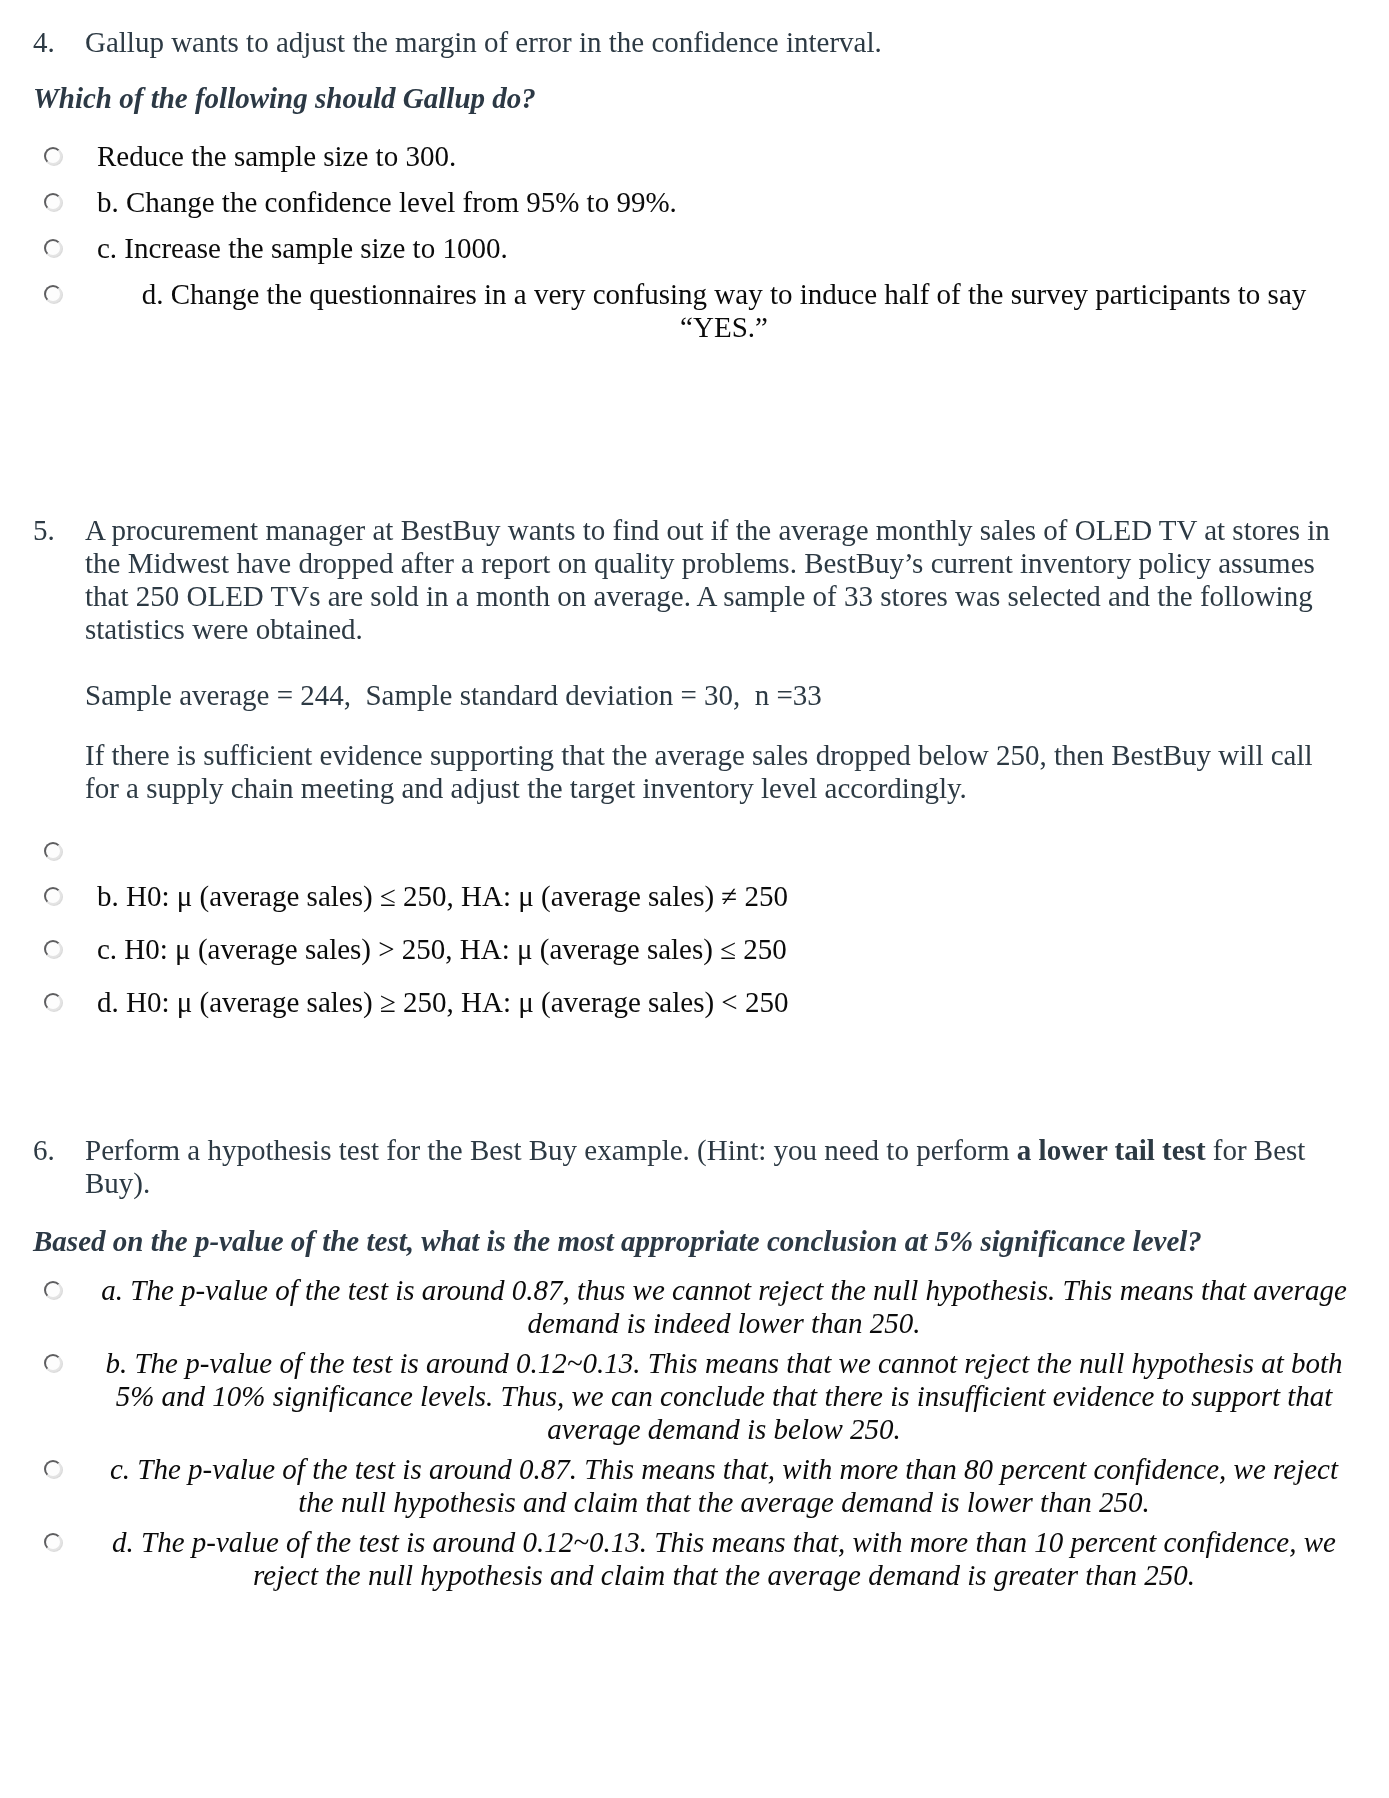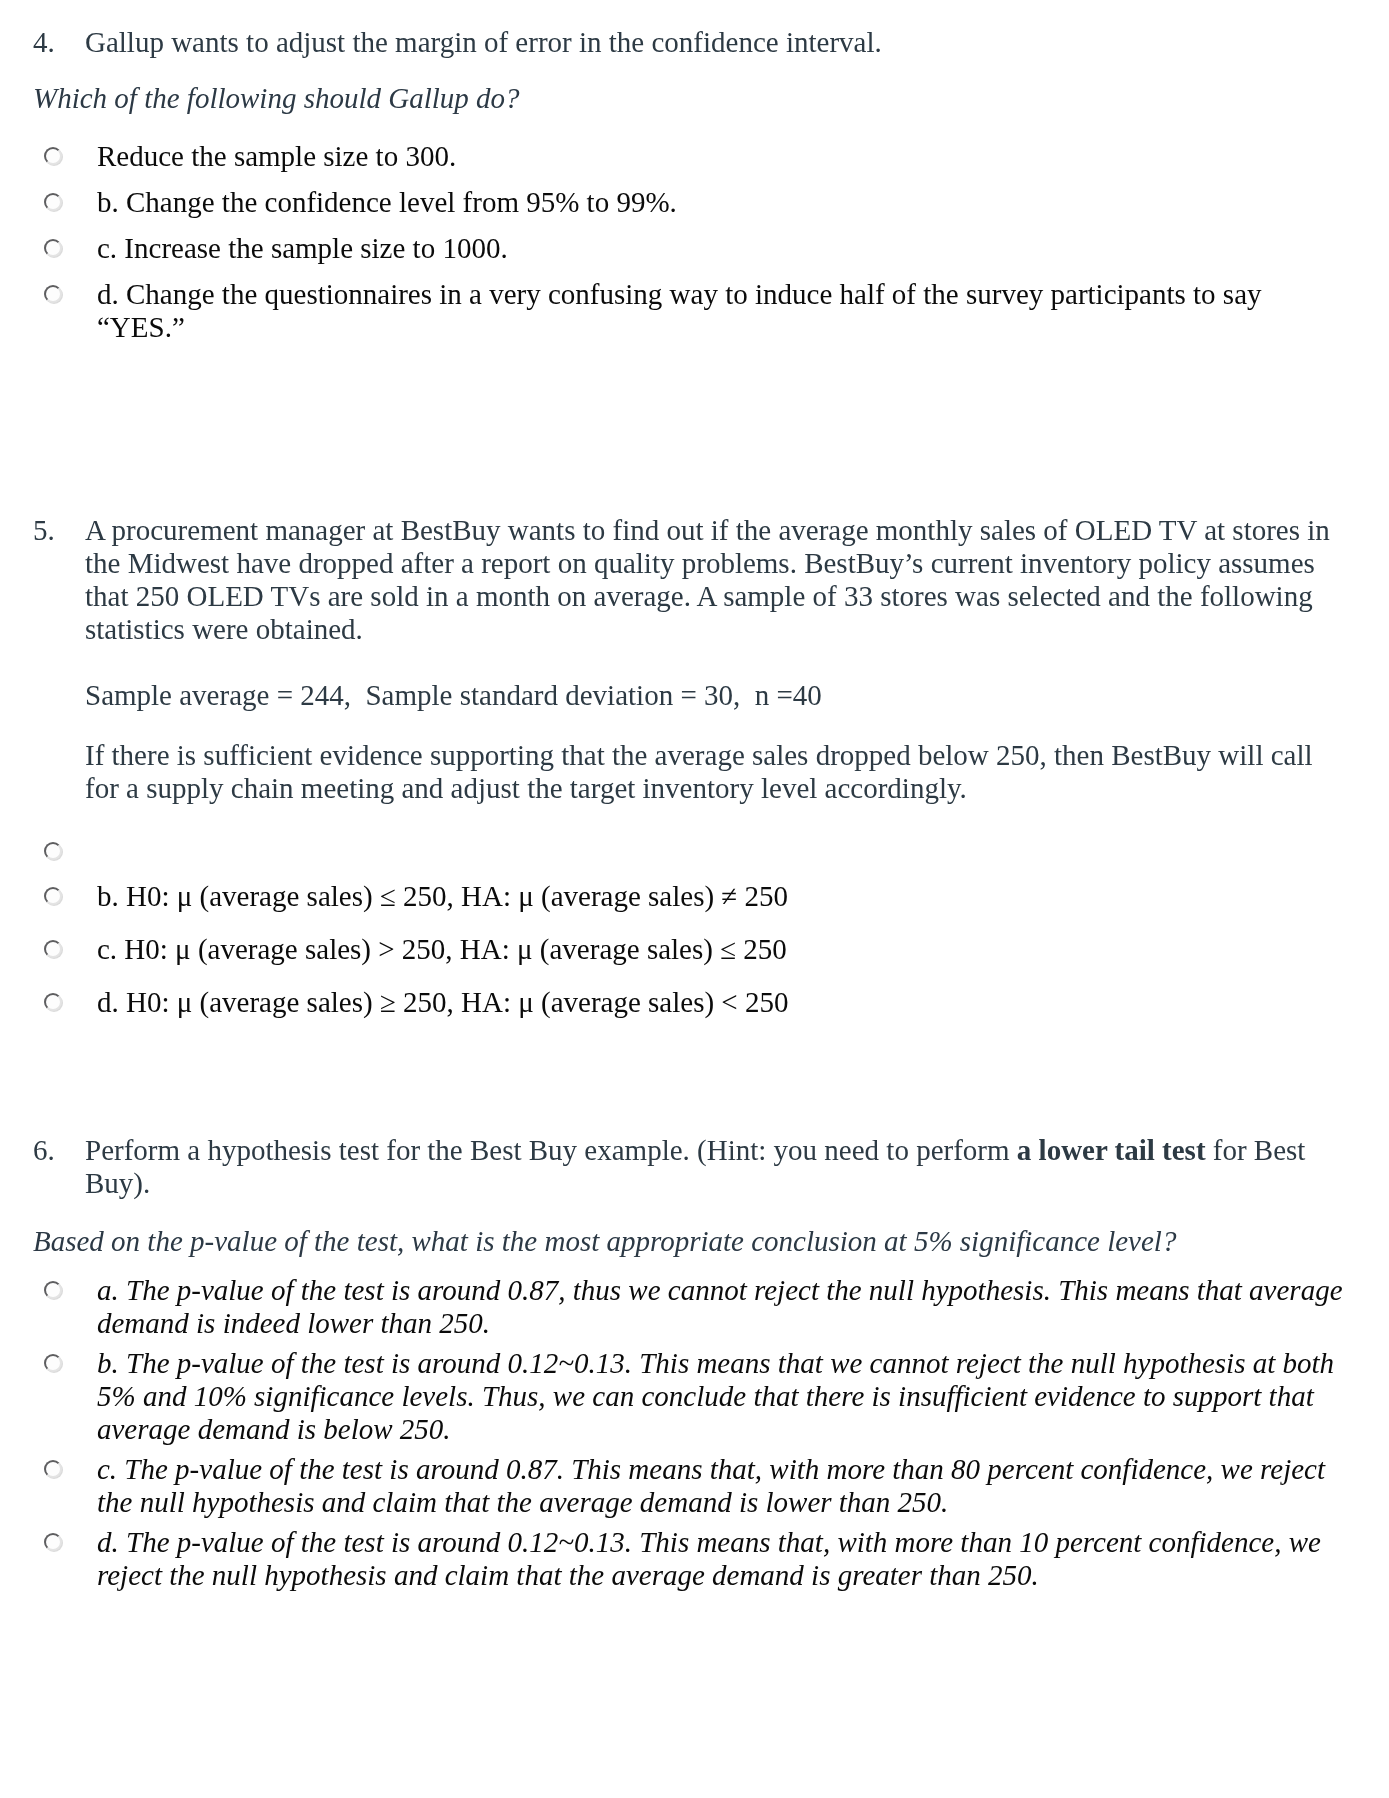--- a/index.html
+++ b/index.html
@@ -18,40 +18,40 @@
   .q-num { width:52px; flex-shrink:0; font-weight:bold; font-weight:normal; }
   .q-text { margin:0; flex:1; }
   .q-para {
     margin:0 0 0 52px; color:#2d3a44;
     font-size:29px; line-height:33px;
   }
   .stats { white-space:pre-wrap; }
   .q-sub {
     margin:0; color:#2c3945;
     font-size:29px; line-height:34px;
-    font-style:italic; font-weight:normal;
+    font-style:italic; font-weight:bold;
   }
 
   .options { margin:0; }
   .option {
     display:flex; align-items:flex-start;
     padding-left:11px; cursor:pointer;
   }
   .radio {
     width:18px; height:18px; border-radius:50%;
     box-sizing:border-box; flex-shrink:0;
     background:#fdfdfd;
     border:2px solid;
     border-color:#5e5e60 #e4e4e4 #e4e4e4 #5e5e60;
     box-shadow:1px 1px 0 rgba(190,190,190,0.55);
     margin-top:7px;
   }
   .opt-text {
     margin-left:35px; color:#0b0b0b;
-    font-size:29px; line-height:33px;
+    font-size:29px; line-height:33px;text-align:center;
   }
 
   
   .q4 .q-head { margin-bottom:22px; }
   .q4 .q-sub  { margin-bottom:25px; }
   .q4 .option { margin-bottom:13px; }
   .q4 { margin-bottom:170px; }
 
   .q5 .q-head { margin-bottom:33px; }
   .q5 .stats  { margin-bottom:27px; }
@@ -93,21 +93,21 @@
         <span class="opt-text">d. Change the questionnaires in a very confusing way to induce half of the survey participants to say “YES.”</span>
       </label>
     </div>
   </section>
 
   <section class="question q5">
     <div class="q-head">
       <span class="q-num">5.</span>
       <p class="q-text">A procurement manager at BestBuy wants to find out if the average monthly sales of OLED TV at stores in the Midwest have dropped after a report on quality problems. BestBuy’s current inventory policy assumes that 250 OLED TVs are sold in a month on average. A sample of 33 stores was selected and the following statistics were obtained.</p>
     </div>
-    <p class="q-para stats">Sample average = 244,  Sample standard deviation = 30,  n =40</p>
+    <p class="q-para stats">Sample average = 244,  Sample standard deviation = 30,  n =33</p>
     <p class="q-para followup">If there is sufficient evidence supporting that the average sales dropped below 250, then BestBuy will call for a supply chain meeting and adjust the target inventory level accordingly.</p>
     <div class="options">
       <label class="option">
         <span class="radio"></span>
       </label>
       <label class="option">
         <span class="radio"></span>
         <span class="opt-text">b. H0: μ (average sales) ≤ 250, HA: μ (average sales) ≠ 250</span>
       </label>
       <label class="option">

